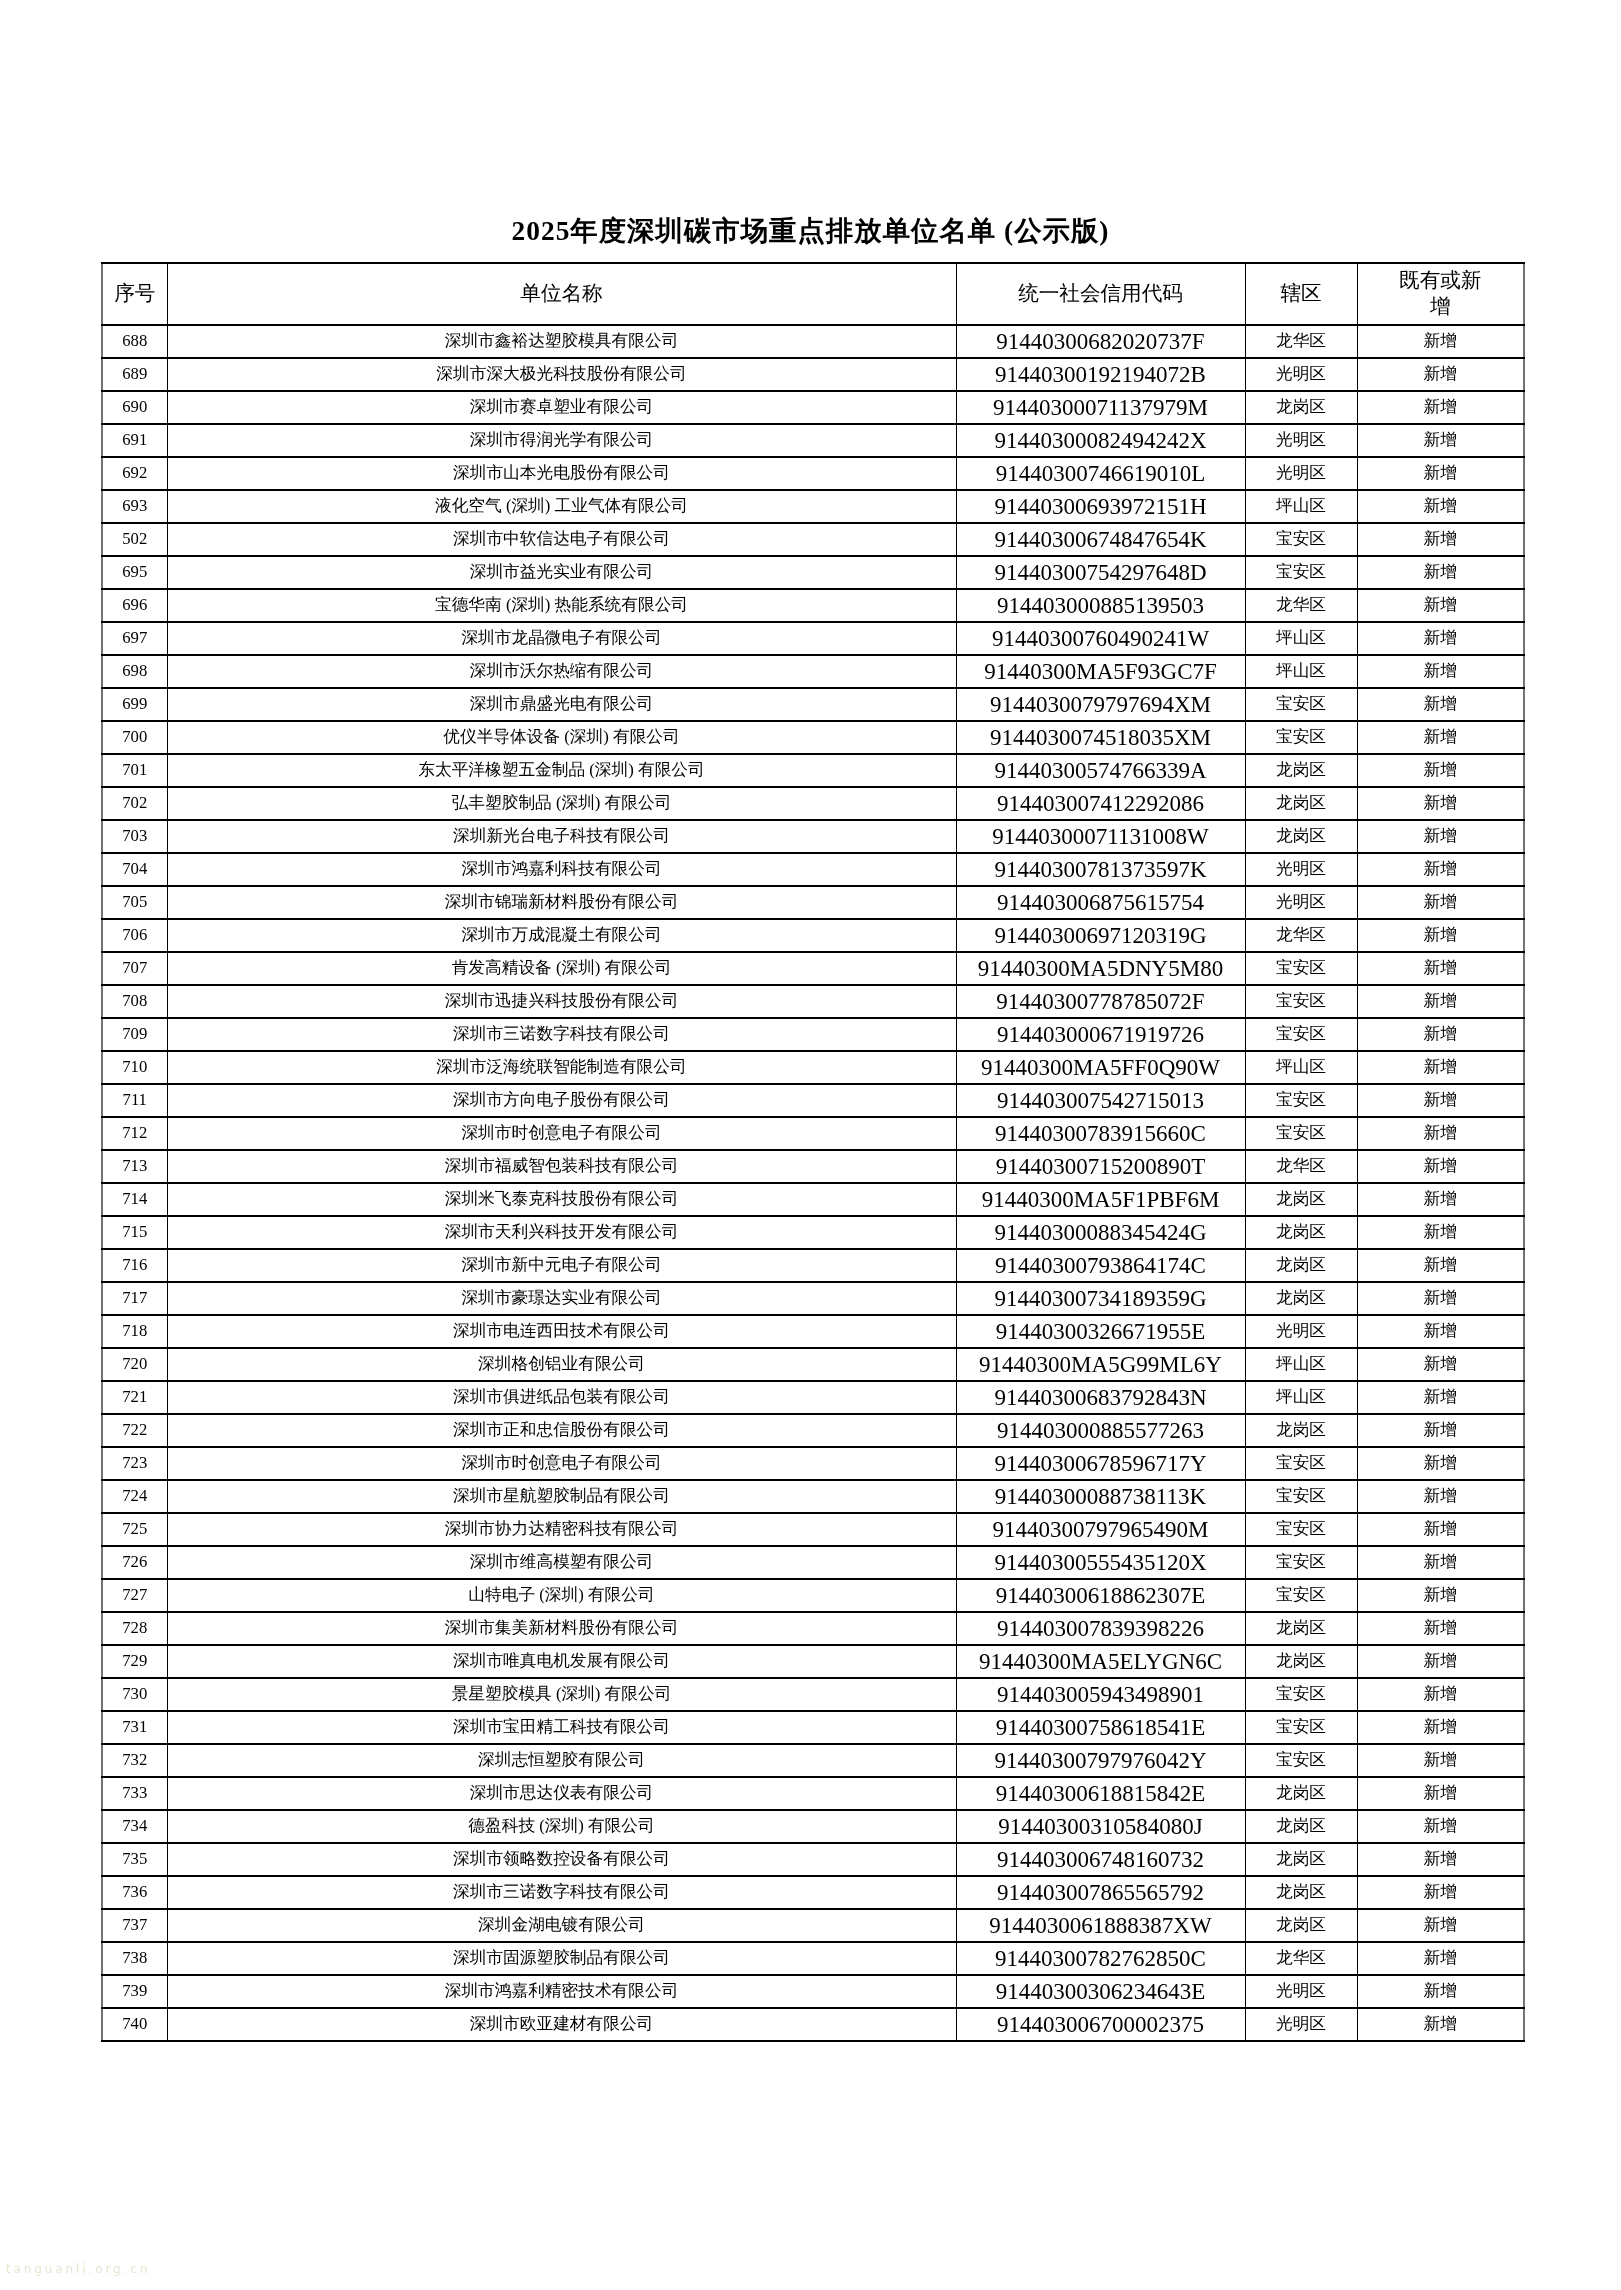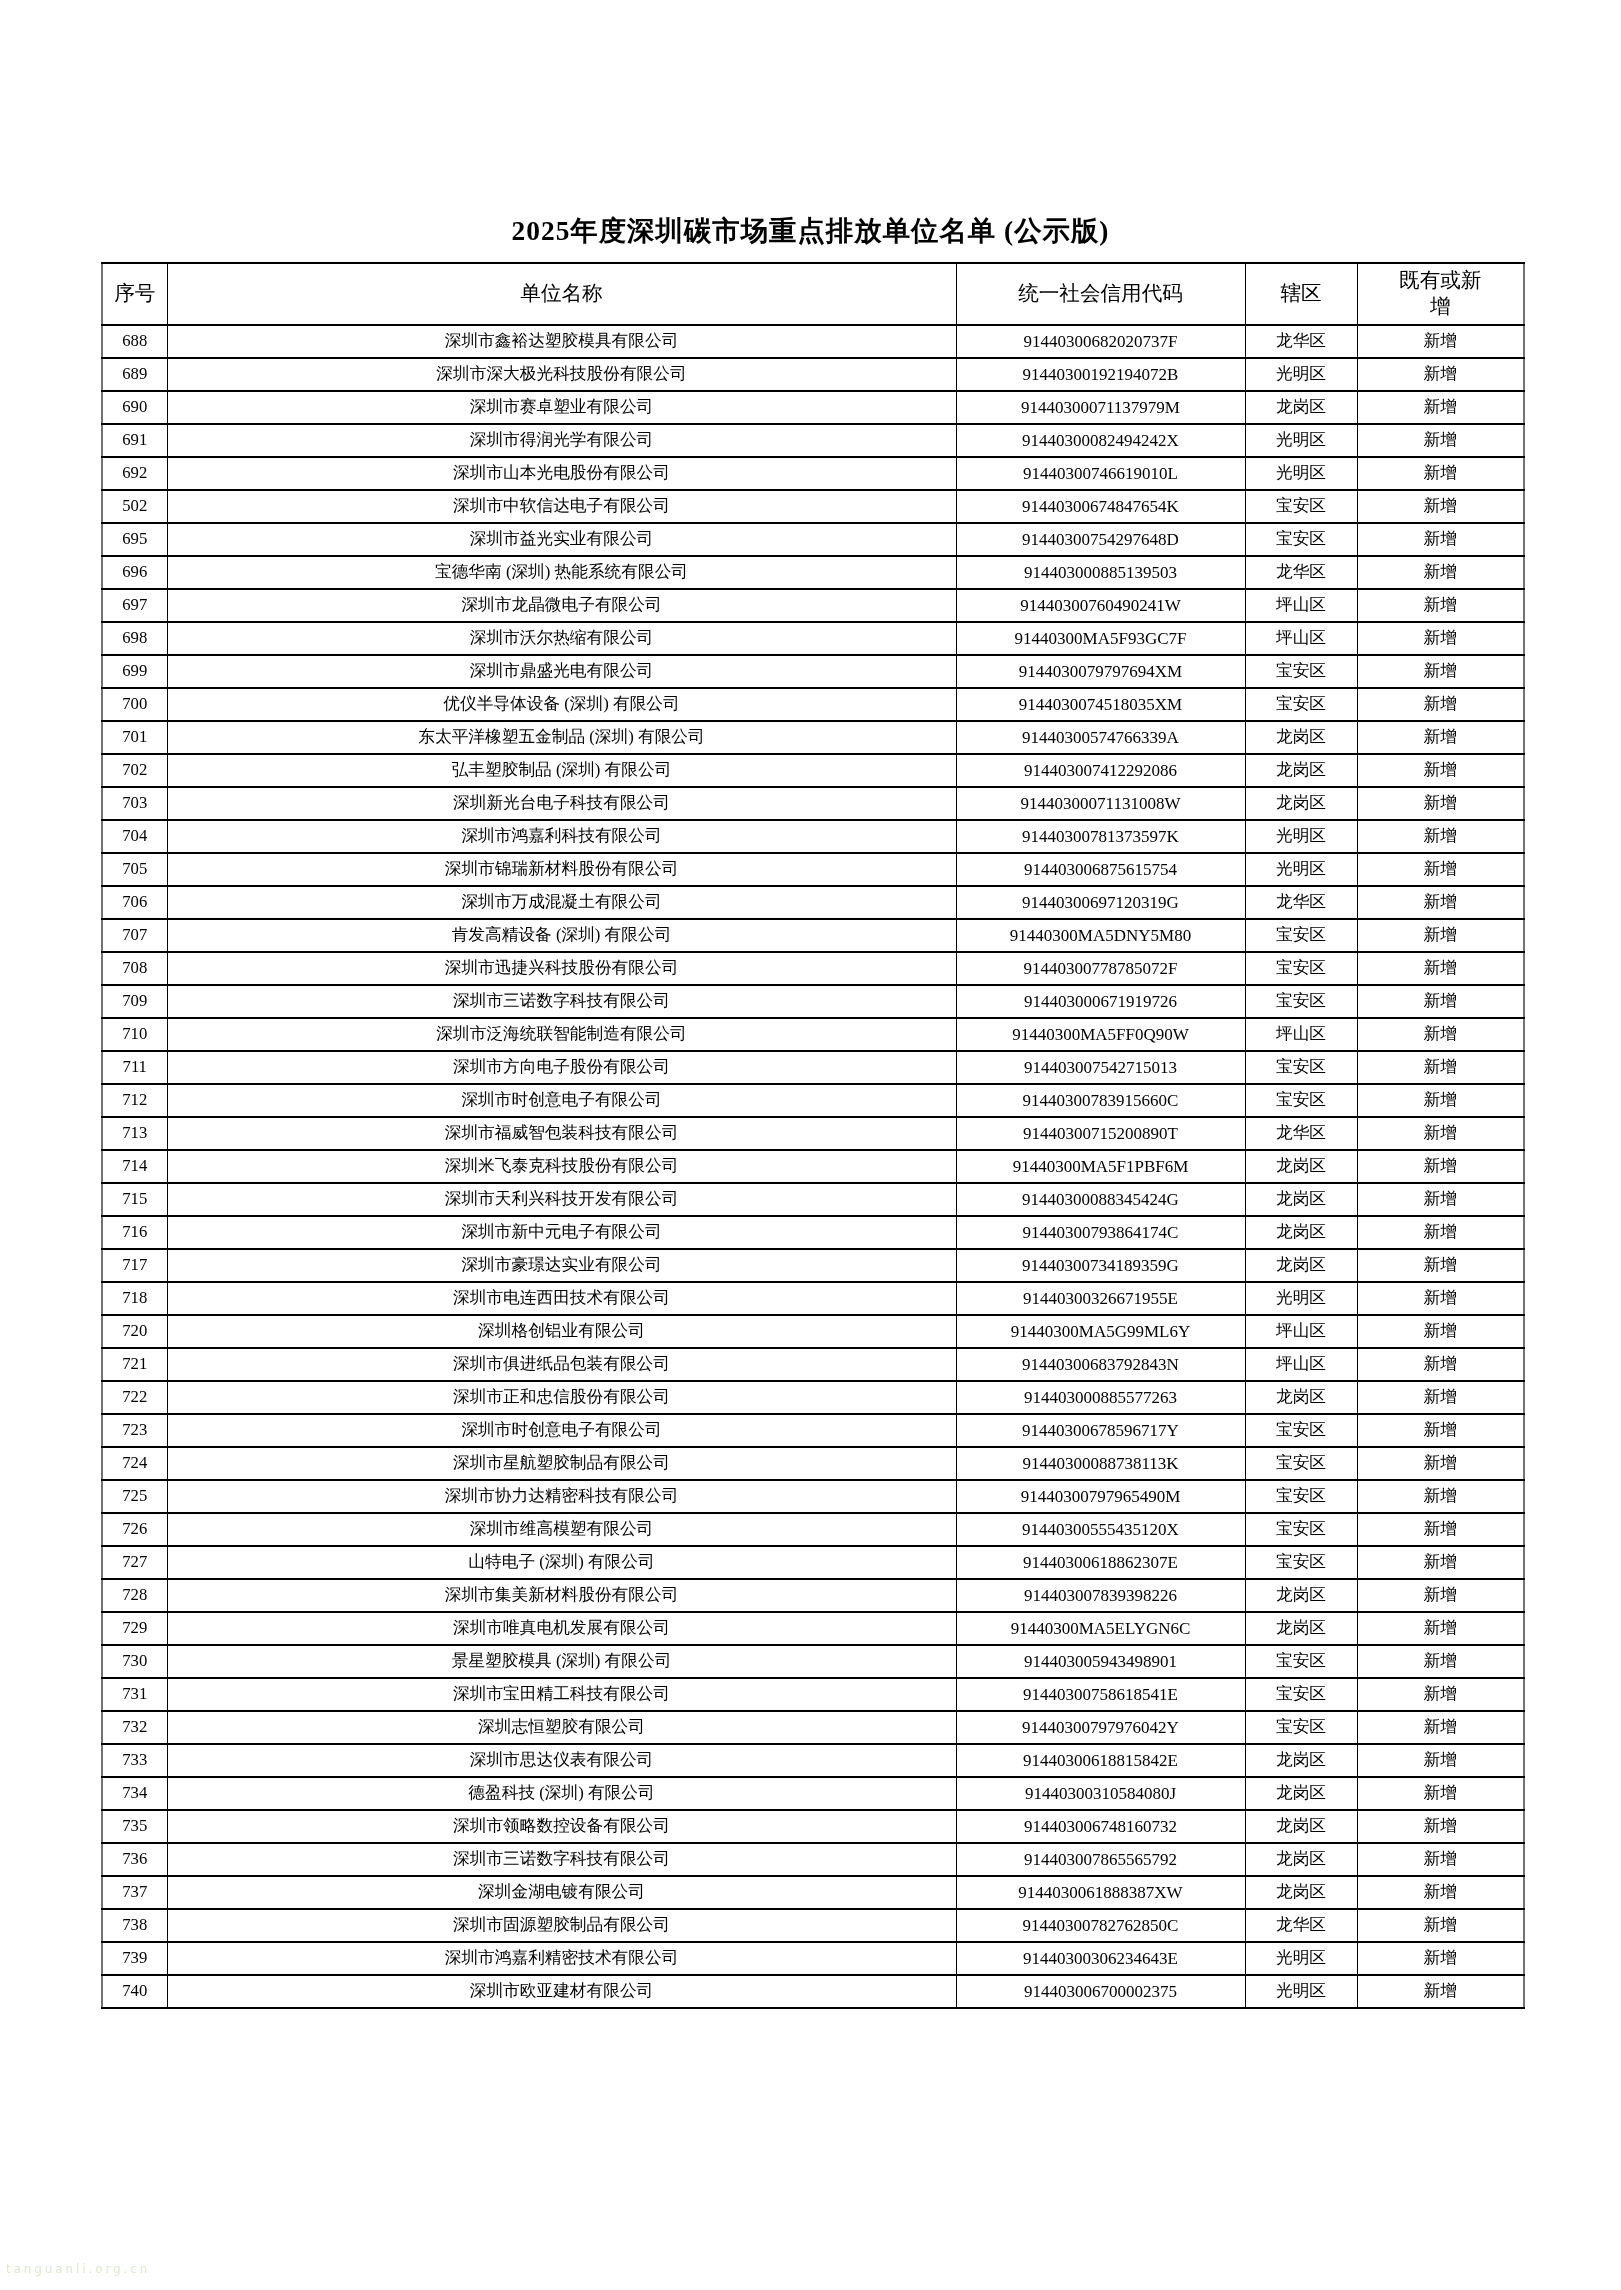--- a/index.html
+++ b/index.html
@@ -50,21 +50,21 @@
     line-height: 1.25;
   }
   thead th .hdr { display: inline-block; }
   thead th.col-4 .hdr { width: 4.1em; }
   tbody td {
     height: 33px;
     font-size: 16.7px;
     line-height: 1;
   }
   tbody td.col-2 {
-    font-size: 17px;
+    font-size: 23px;
     letter-spacing: 0px;
   }
   .watermark {
     position: absolute;
     left: 5.9px;
     top: 2262px;
     font-family: "DejaVu Sans", sans-serif;
     font-weight: normal;
     font-size: 12px;
     letter-spacing: 2.9px;
@@ -125,20 +125,27 @@
           <td class="col-4">新增</td>
         </tr>
         <tr>
           <td class="col-0">692</td>
           <td class="col-1">深圳市山本光电股份有限公司</td>
           <td class="col-2">91440300746619010L</td>
           <td class="col-3">光明区</td>
           <td class="col-4">新增</td>
         </tr>
         <tr>
+          <td class="col-0">693</td>
+          <td class="col-1">液化空气 (深圳) 工业气体有限公司</td>
+          <td class="col-2">91440300693972151H</td>
+          <td class="col-3">坪山区</td>
+          <td class="col-4">新增</td>
+        </tr>
+        <tr>
           <td class="col-0">502</td>
           <td class="col-1">深圳市中软信达电子有限公司</td>
           <td class="col-2">91440300674847654K</td>
           <td class="col-3">宝安区</td>
           <td class="col-4">新增</td>
         </tr>
         <tr>
           <td class="col-0">695</td>
           <td class="col-1">深圳市益光实业有限公司</td>
           <td class="col-2">91440300754297648D</td>

